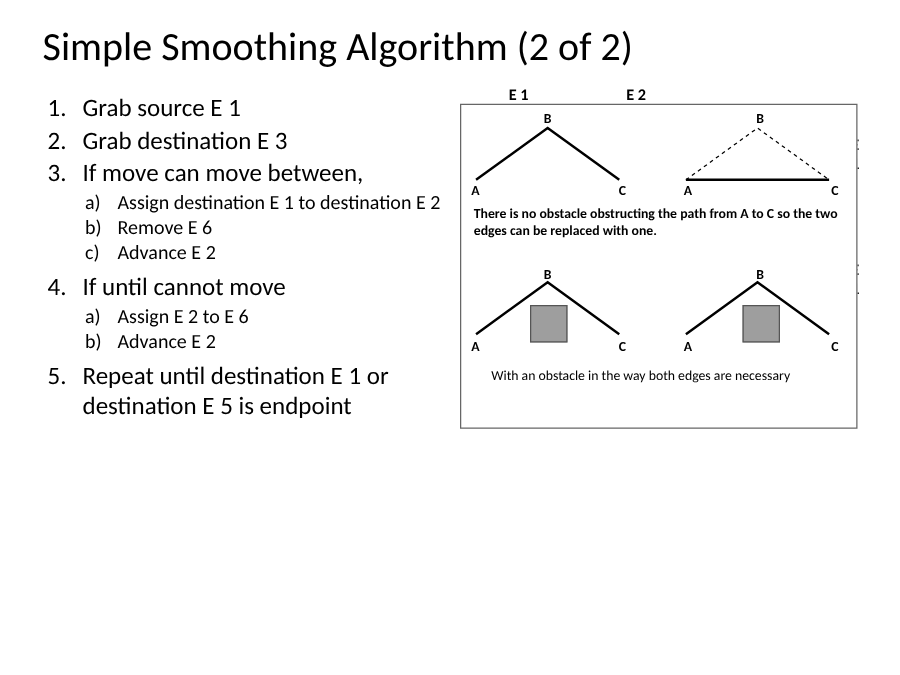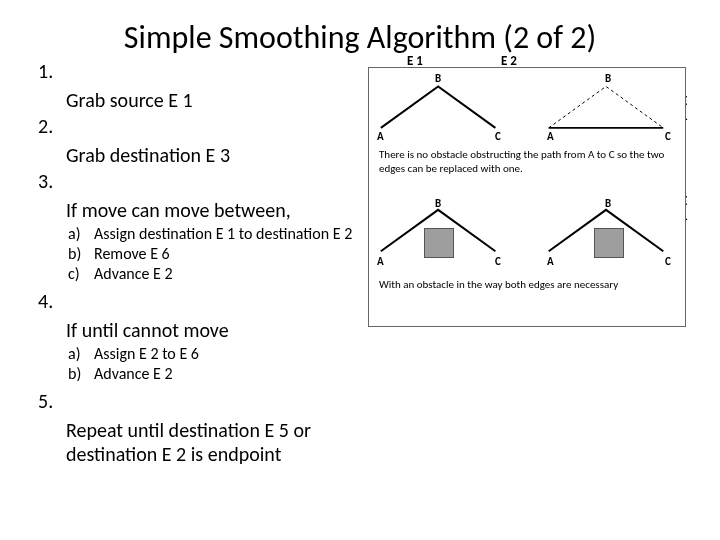--- a/index.html
+++ b/index.html
@@ -8,22 +8,21 @@
     height: 540px;
     font-family: Calibri, "Segoe UI", Arial, sans-serif;
     background: #fff;
     color: #000;
     padding: 18px 34px 18px 34px;
     position: relative;
   }
   h1 {
     font-size: 32px;
     font-weight: 400;
-    text-align: center;
-    margin-bottom: 2px;
+    margin-bottom: 18px;
   }
   .cols {
     display: flex;
     gap: 14px;
   }
   .left { flex: 0 0 320px; }
   .right { flex: 1; position: relative; }
   ol.main {
     list-style: none;
     padding-left: 4px;
@@ -31,21 +30,20 @@
   }
   ol.main > li {
     margin-bottom: 2px;
     display: flex;
   }
   ol.main > li > .num {
     flex: 0 0 28px;
   }
   ol.main > li > .txt {
     flex: 1;
-    margin-top: 29px;
   }
   ol.sub {
     list-style: none;
     padding-left: 34px;
     font-size: 16px;
     margin-top: 2px;
     margin-bottom: 6px;
   }
   ol.sub > li {
     display: flex;
@@ -140,21 +138,21 @@
         <span class="txt">Assign E 2 to E 6</span>
       </li>
       <li>
         <span class="num">b)</span>
         <span class="txt">Advance E 2</span>
       </li>
     </ol>
     <ol class="main">
       <li>
         <span class="num">5.</span>
-        <span class="txt">Repeat until destination E 5 or destination E 2 is endpoint</span>
+        <span class="txt">Repeat until destination E 1 or destination E 5 is endpoint</span>
       </li>
     </ol>
   </div>
 
   <div class="right">
 
     <div class="dlabel" style="left:26px; top:-6px;">E 1</div>
     <div class="dlabel" style="left:120px; top:-6px;">E 2</div>
     <div class="dlabel" style="left:300px; top:34px;">E 1</div>
 
@@ -176,29 +174,29 @@
       </svg>
 
       <span class="node-lbl" style="left:8px; top:62px;">A</span>
       <span class="node-lbl" style="left:66px; top:4px;">B</span>
       <span class="node-lbl" style="left:126px; top:62px;">C</span>
 
       <span class="node-lbl" style="left:178px; top:62px;">A</span>
       <span class="node-lbl" style="left:236px; top:4px;">B</span>
       <span class="node-lbl" style="left:296px; top:62px;">C</span>
 
-      <div class="caption" style="left:10px; top:80px; right:10px;">There is no obstacle obstructing the path from A to C so the two edges can be replaced with one.</div>
+      <div class="caption" style="left:10px; top:80px; right:10px;font-weight:bold;">There is no obstacle obstructing the path from A to C so the two edges can be replaced with one.</div>
 
       <div class="obstacle" style="left:55px; top:160px;"></div>
       <div class="obstacle" style="left:225px; top:160px;"></div>
 
       <span class="node-lbl" style="left:8px; top:187px;">A</span>
       <span class="node-lbl" style="left:66px; top:129px;">B</span>
       <span class="node-lbl" style="left:126px; top:187px;">C</span>
 
       <span class="node-lbl" style="left:178px; top:187px;">A</span>
       <span class="node-lbl" style="left:236px; top:129px;">B</span>
       <span class="node-lbl" style="left:296px; top:187px;">C</span>
 
-      <div class="caption" style="left:10px; top:210px; right:10px;">With an obstacle in the way both edges are necessary</div>
+      <div class="caption" style="left:24px; top:210px; right:10px;">With an obstacle in the way both edges are necessary</div>
     </div>
   </div>
 </div>
 
 </body></html>

